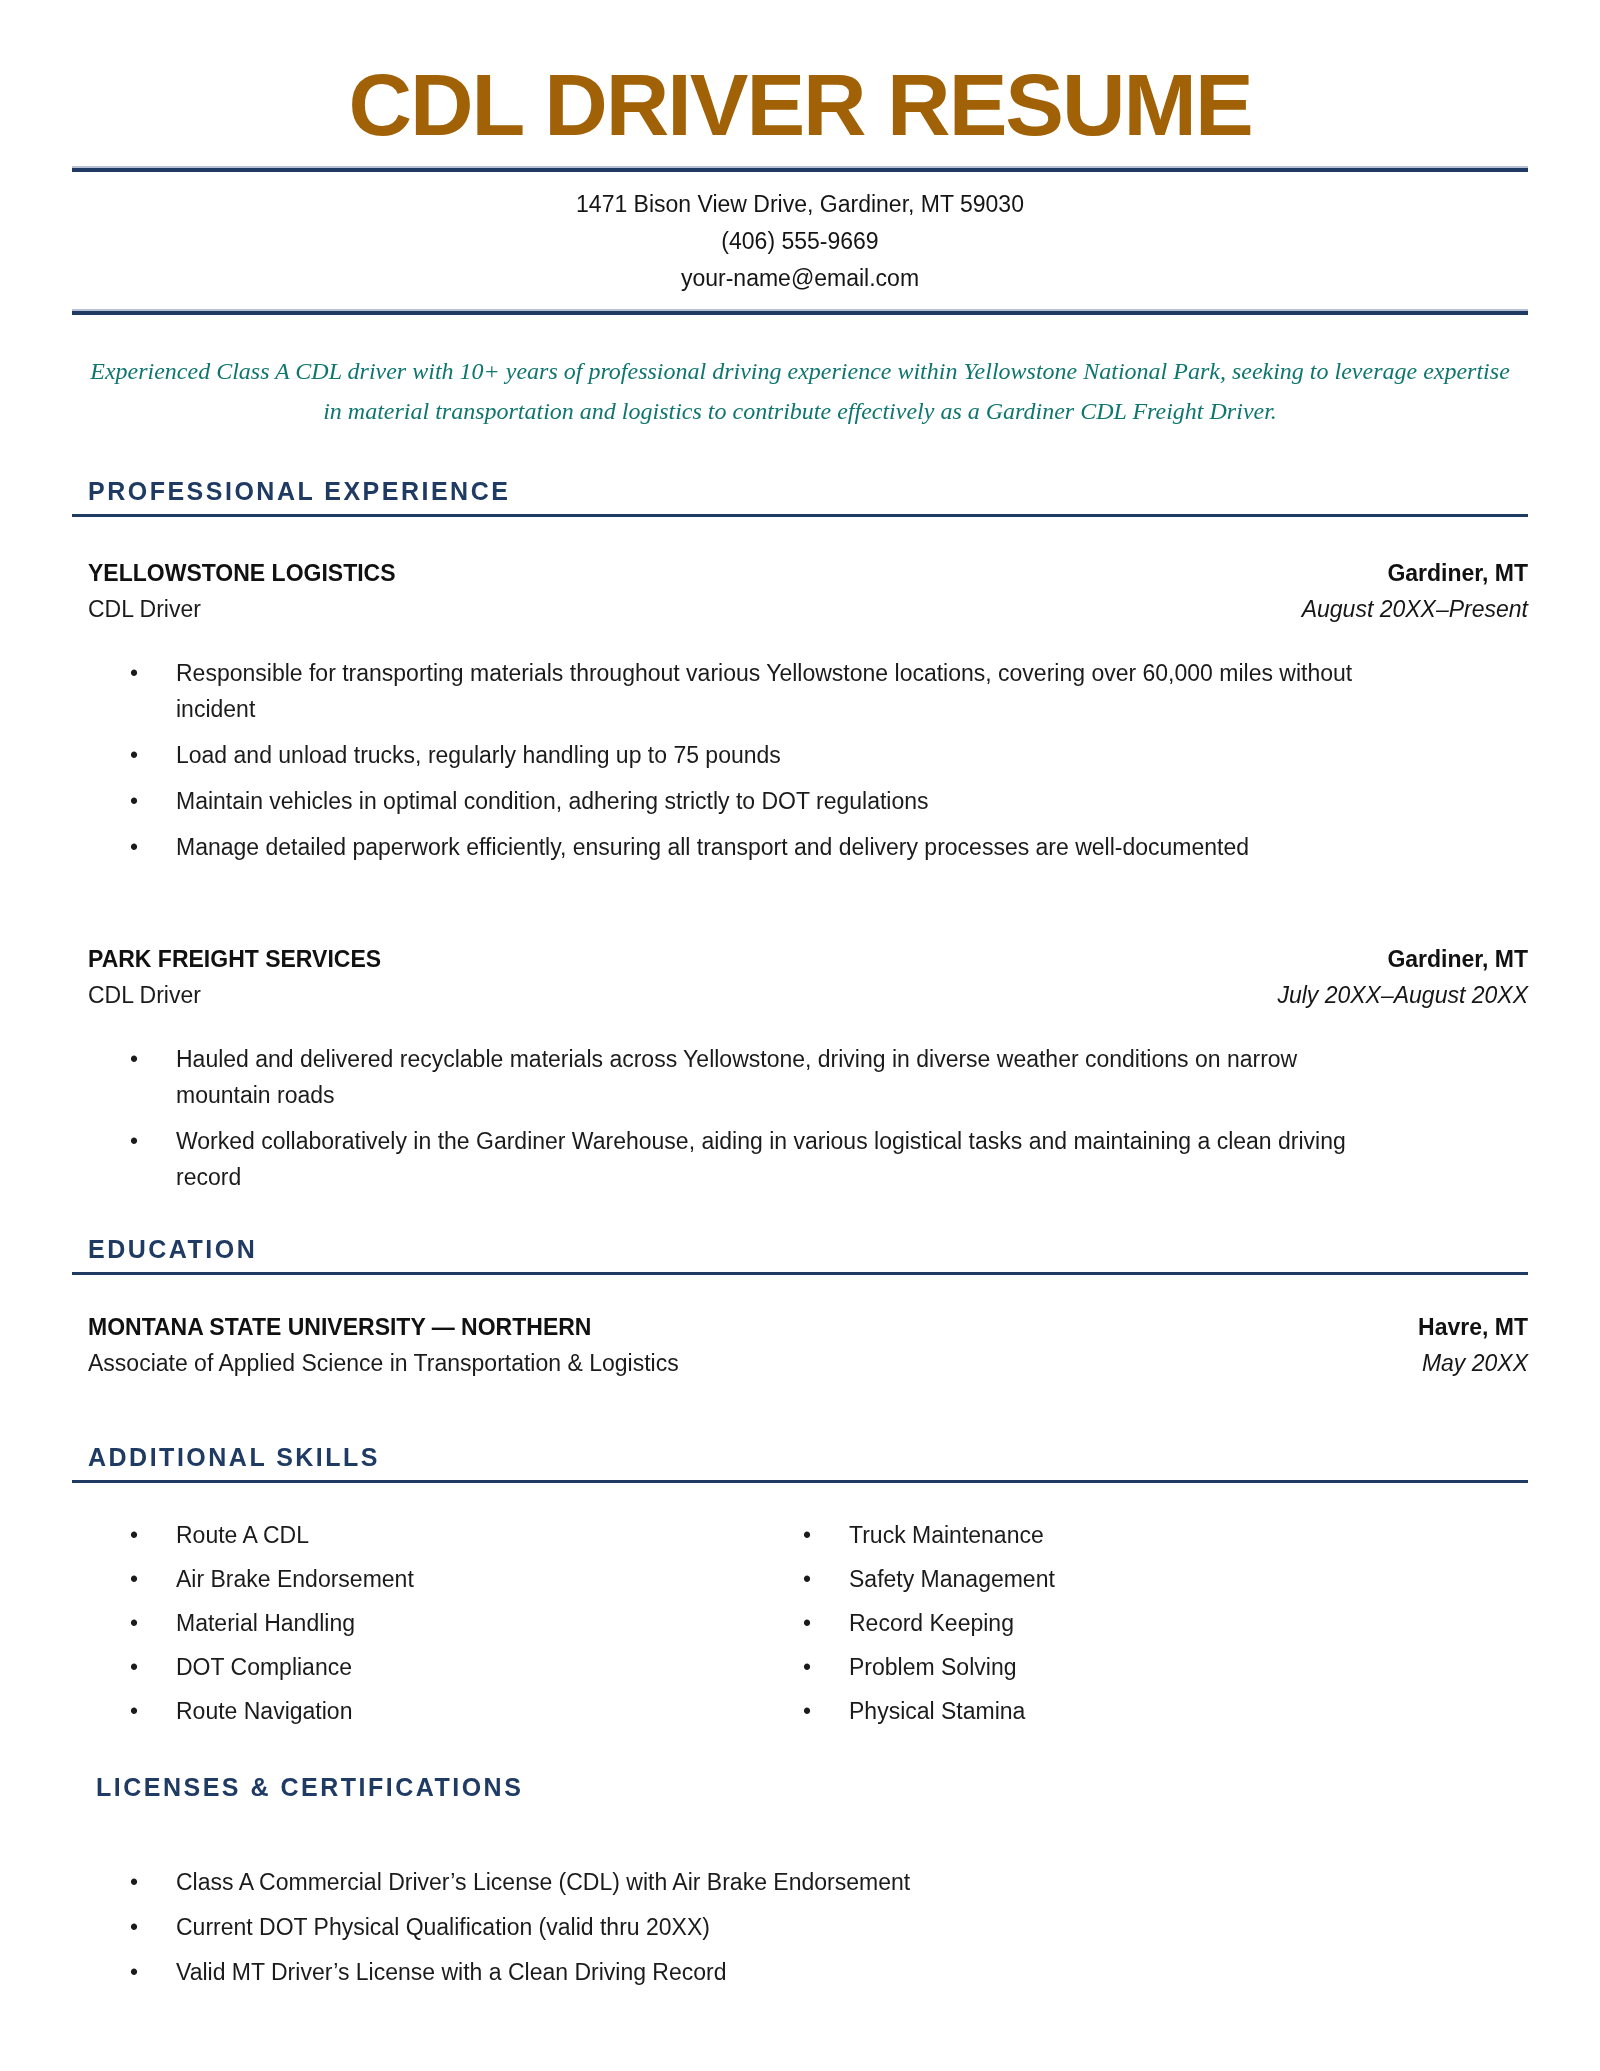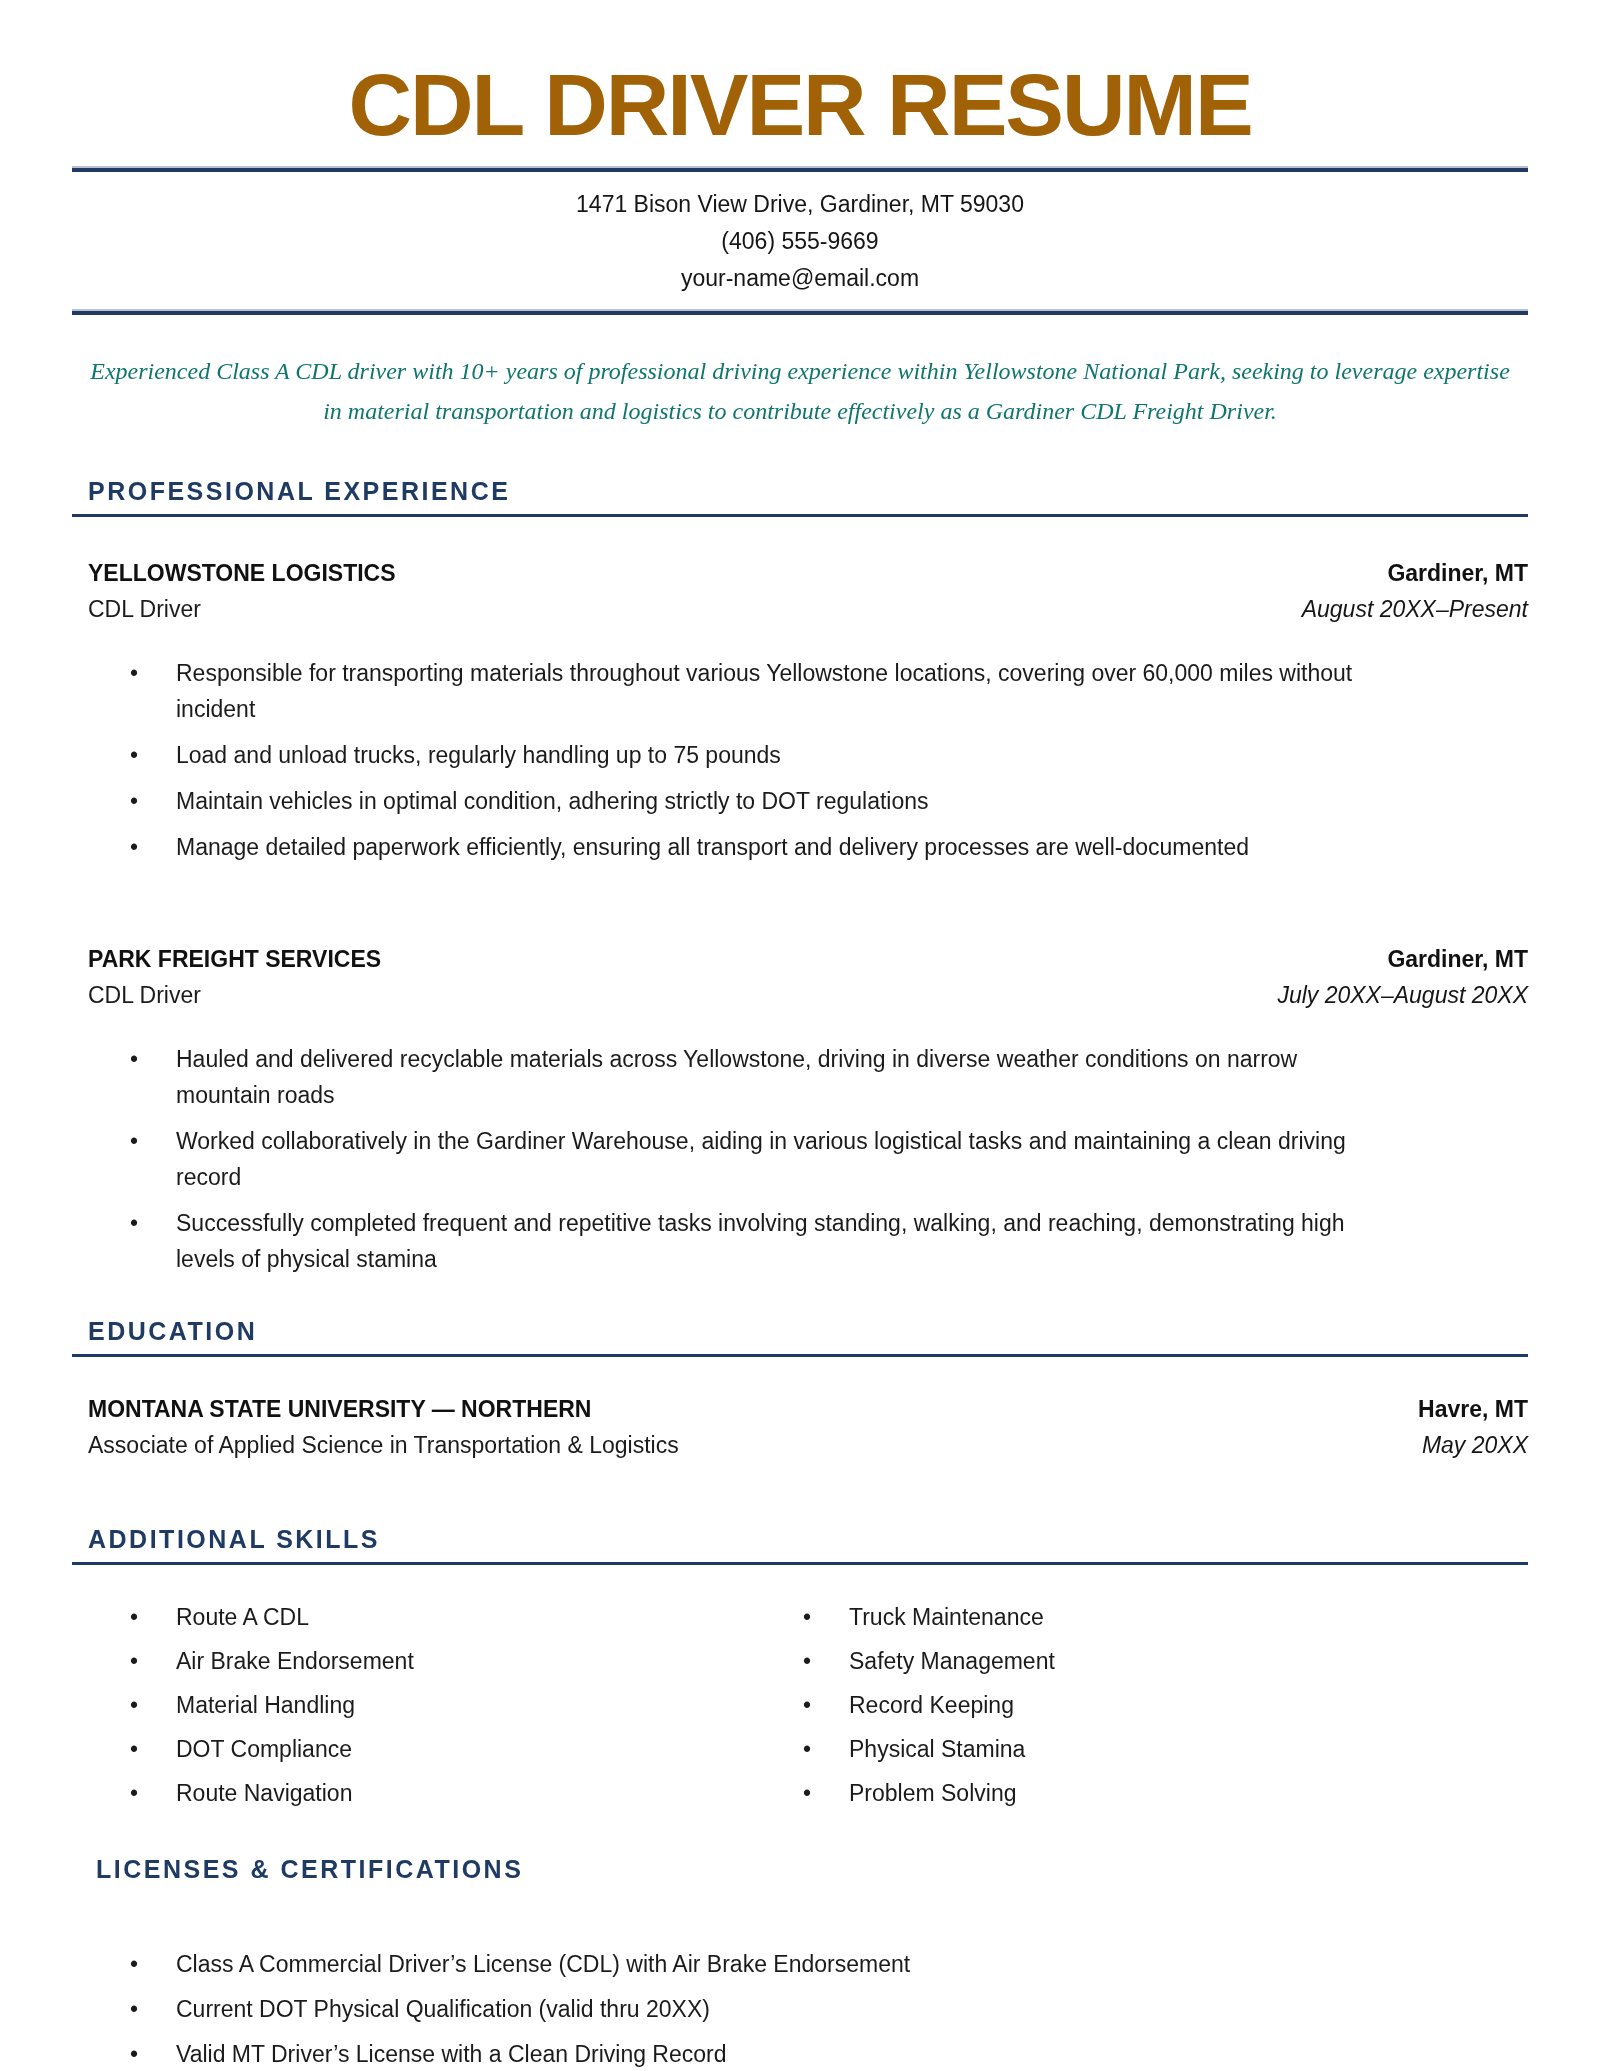--- a/index.html
+++ b/index.html
@@ -167,21 +167,20 @@
         <span class="b">PARK FREIGHT SERVICES</span>
         <span class="b">Gardiner, MT</span>
       </div>
       <div class="entry-sub">
         <span>CDL Driver</span>
         <span class="i">July 20XX–August 20XX</span>
       </div>
       <ul class="bullets">
         <li>Hauled and delivered recyclable materials across Yellowstone, driving in diverse weather conditions on narrow mountain roads</li>
         <li>Worked collaboratively in the Gardiner Warehouse, aiding in various logistical tasks and maintaining a clean driving record</li>
-        <li>Successfully completed frequent and repetitive tasks involving standing, walking, and reaching, demonstrating high levels of physical stamina</li>
       </ul>
     </div>
   </div>
 
   <div class="sec" style="margin-top:40px;">
     <div class="sec-h">EDUCATION</div>
     <div class="entry-head" style="margin-top:34px;">
       <span class="b">MONTANA STATE UNIVERSITY — NORTHERN</span>
       <span class="b">Havre, MT</span>
     </div>
@@ -198,22 +197,22 @@
         <li>Route A CDL</li>
         <li>Air Brake Endorsement</li>
         <li>Material Handling</li>
         <li>DOT Compliance</li>
         <li>Route Navigation</li>
       </ul>
       <ul class="bullets">
         <li>Truck Maintenance</li>
         <li>Safety Management</li>
         <li>Record Keeping</li>
+        <li>Problem Solving</li>
         <li>Physical Stamina</li>
-        <li>Problem Solving</li>
       </ul>
     </div>
   </div>
 
   <div class="sec licenses" style="margin-top:40px;">
     <div class="sec-h no-rule">LICENSES &amp; CERTIFICATIONS</div>
     <ul class="bullets">
       <li>Class A Commercial Driver’s License (CDL) with Air Brake Endorsement</li>
       <li>Current DOT Physical Qualification (valid thru 20XX)</li>
       <li>Valid MT Driver’s License with a Clean Driving Record</li>

